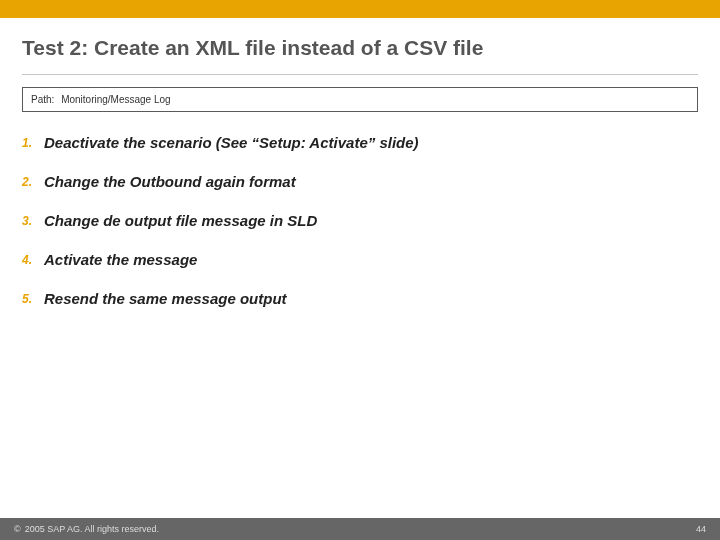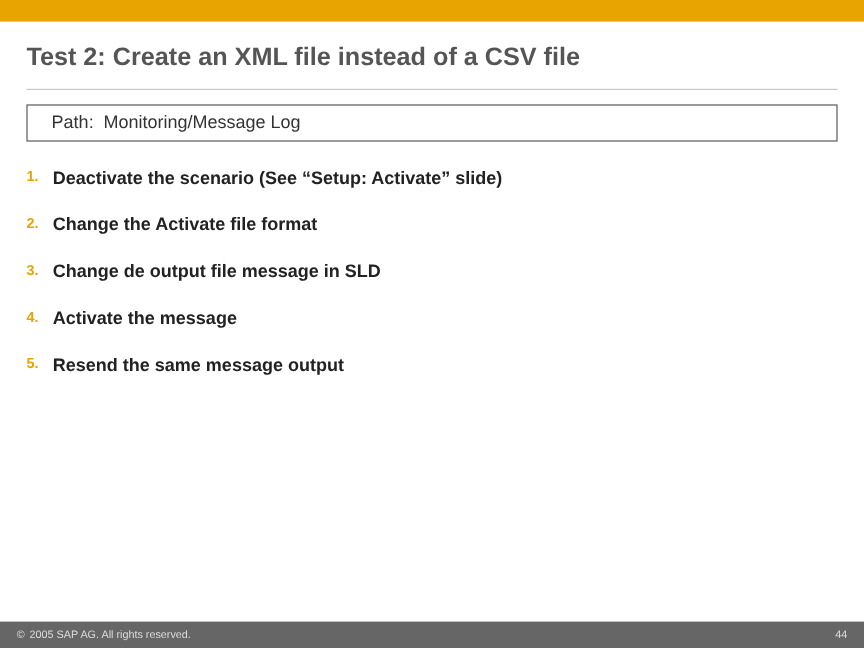--- a/index.html
+++ b/index.html
@@ -23,40 +23,41 @@
     padding: 18px 30px 14px 22px;
   }
   .hr {
     height: 1px;
     background: #c9c6c2;
     margin: 0 22px 12px 22px;
   }
   .path-box {
     margin: 0 22px 22px 22px;
     border: 1px solid #5a5a5a;
-    padding: 6px 20px;
-    font-size: 15px;
+    padding: 6px 8px;
+    font-size: 10px;
   }
   .path-label {
     color: #333;
   }
   .path-value {
     color: #333;
     margin-left: 4px;
   }
   ol.steps {
     list-style: none;
     counter-reset: step;
     padding: 0 22px;
   }
   ol.steps > li {
     counter-increment: step;
     display: flex;
-    align-items: flex-start;
+    align-items: center;
     margin-bottom: 22px;
+    font-style: italic;
   }
   ol.steps > li::before {
     content: counter(step) ".";
     color: #e8a400;
     font-weight: bold;
     font-size: 12px;
     width: 22px;
     flex-shrink: 0;
   }
   ol.steps > li .step-text {
@@ -99,21 +100,21 @@
 <div class="path-box">
   <span class="path-label">Path:</span>
   <span class="path-value">Monitoring/Message Log</span>
 </div>
 
 <ol class="steps">
   <li>
       <span class="step-text">Deactivate the scenario (See “Setup: Activate” slide)</span>
     </li>
   <li>
-      <span class="step-text">Change the Activate file format</span>
+      <span class="step-text">Change the Outbound again format</span>
     </li>
   <li>
       <span class="step-text">Change de output file message in SLD</span>
     </li>
   <li>
       <span class="step-text">Activate the message</span>
     </li>
   <li>
       <span class="step-text">Resend the same message output</span>
     </li>

